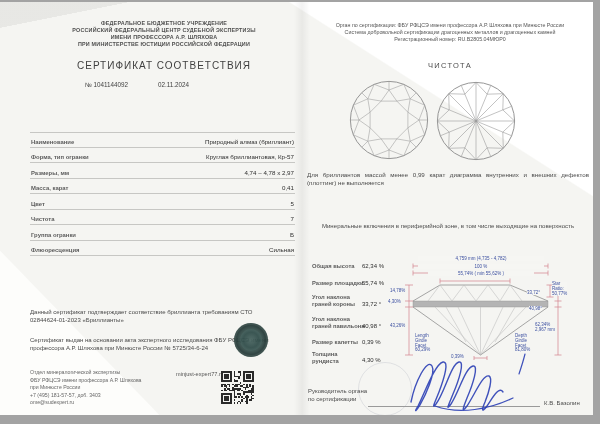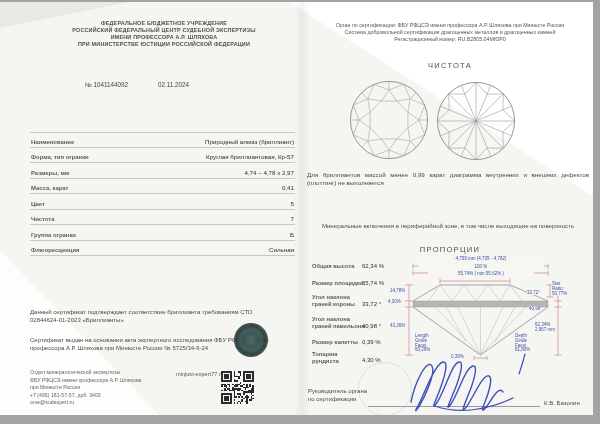--- a/index.html
+++ b/index.html
@@ -89,20 +89,21 @@
     <div class="wedge wedge-bl"></div>
     <div class="wedge wedge-tl"></div>
     <div class="wedge fold"></div>
 
     <div class="abs org-header ctr">
       <div>ФЕДЕРАЛЬНОЕ БЮДЖЕТНОЕ УЧРЕЖДЕНИЕ</div>
       <div>РОССИЙСКИЙ ФЕДЕРАЛЬНЫЙ ЦЕНТР СУДЕБНОЙ ЭКСПЕРТИЗЫ</div>
       <div>ИМЕНИ ПРОФЕССОРА А.Р. ШЛЯХОВА</div>
       <div>ПРИ МИНИСТЕРСТВЕ ЮСТИЦИИ РОССИЙСКОЙ ФЕДЕРАЦИИ</div>
     </div>
+    <div class="abs cert-title ctr">СЕРТИФИКАТ СООТВЕТСТВИЯ</div>
     <span class="abs cert-number">№ 1041144092</span>
     <span class="abs cert-date">02.11.2024</span>
 
     <div class="abs spec-table">
       <div class="spec-row">
         <span class="spec-label">Наименование</span>
         <span class="spec-value">Природный алмаз (бриллиант)</span>
       </div>
       <div class="spec-row">
         <span class="spec-label">Форма, тип огранки</span>
@@ -287,21 +288,20 @@
         <path d="M47.8 21.1L58.9 32.2M40.0 10.0L47.8 21.1M47.8 21.1L61.2 18.8M40.0 10.0L54.8 4.3M61.2 18.8L54.8 4.3M40.0 10.0L40.0 1.4M58.9 32.2L58.9 47.8M61.2 18.8L58.9 32.2M58.9 32.2L70.0 40.0M61.2 18.8L75.7 25.2M70.0 40.0L75.7 25.2M61.2 18.8L67.3 12.7M58.9 47.8L47.8 58.9M70.0 40.0L58.9 47.8M58.9 47.8L61.2 61.2M70.0 40.0L75.7 54.8M61.2 61.2L75.7 54.8M70.0 40.0L78.6 40.0M47.8 58.9L32.2 58.9M61.2 61.2L47.8 58.9M47.8 58.9L40.0 70.0M61.2 61.2L54.8 75.7M40.0 70.0L54.8 75.7M61.2 61.2L67.3 67.3M32.2 58.9L21.1 47.8M40.0 70.0L32.2 58.9M32.2 58.9L18.8 61.2M40.0 70.0L25.2 75.7M18.8 61.2L25.2 75.7M40.0 70.0L40.0 78.6M21.1 47.8L21.1 32.2M18.8 61.2L21.1 47.8M21.1 47.8L10.0 40.0M18.8 61.2L4.3 54.8M10.0 40.0L4.3 54.8M18.8 61.2L12.7 67.3M21.1 32.2L32.2 21.1M10.0 40.0L21.1 32.2M21.1 32.2L18.8 18.8M10.0 40.0L4.3 25.2M18.8 18.8L4.3 25.2M10.0 40.0L1.4 40.0M32.2 21.1L47.8 21.1M18.8 18.8L32.2 21.1M32.2 21.1L40.0 10.0M18.8 18.8L25.2 4.3M40.0 10.0L25.2 4.3M18.8 18.8L12.7 12.7" fill="none" stroke="#9a9a9a" stroke-width="0.55"></path>
       </svg>
     <svg class="gem-svg pav-pos" width="80" height="80" viewBox="0 0 80 80">
         <circle cx="40" cy="40" r="38.6" fill="none" stroke="#8a8a8a" stroke-width="0.9"></circle>
         <path d="M40.0 40.0L40.0 1.4M40.0 40.0L54.8 4.3M40.0 1.4L51.1 13.2M51.1 13.2L67.3 12.7M40.0 40.0L67.3 12.7M40.0 40.0L75.7 25.2M67.3 12.7L66.8 28.9M66.8 28.9L78.6 40.0M40.0 40.0L78.6 40.0M40.0 40.0L75.7 54.8M78.6 40.0L66.8 51.1M66.8 51.1L67.3 67.3M40.0 40.0L67.3 67.3M40.0 40.0L54.8 75.7M67.3 67.3L51.1 66.8M51.1 66.8L40.0 78.6M40.0 40.0L40.0 78.6M40.0 40.0L25.2 75.7M40.0 78.6L28.9 66.8M28.9 66.8L12.7 67.3M40.0 40.0L12.7 67.3M40.0 40.0L4.3 54.8M12.7 67.3L13.2 51.1M13.2 51.1L1.4 40.0M40.0 40.0L1.4 40.0M40.0 40.0L4.3 25.2M1.4 40.0L13.2 28.9M13.2 28.9L12.7 12.7M40.0 40.0L12.7 12.7M40.0 40.0L25.2 4.3M12.7 12.7L28.9 13.2M28.9 13.2L40.0 1.4" fill="none" stroke="#9a9a9a" stroke-width="0.6"></path>
       </svg>
     <p class="abs clarity-note">Для бриллиантов массой менее 0,99 карат диаграмма внутренних и внешних дефектов (плоттинг) не выполняется</p>
 
     <p class="abs comment-text ctr">Минеральные включения в периферийной зоне, в том числе выходящие на поверхность</p>
 
-    <div class="abs sec-heading ctr h-proportions">ПРОПОРЦИИ</div>
 
     <div class="abs prop-table">
       <span class="prop-label" style="top:2px">Общая высота</span>
       <span class="prop-value" style="top:2px">62,34 %</span>
       <span class="prop-label" style="top:19px">Размер площадки</span>
       <span class="prop-value" style="top:19px">55,74 %</span>
       <span class="prop-label" style="top:33px">Угол наклона
 граней короны</span>
       <span class="prop-value" style="top:40px">33,72 °</span>
       <span class="prop-label" style="top:55px">Угол наклона

